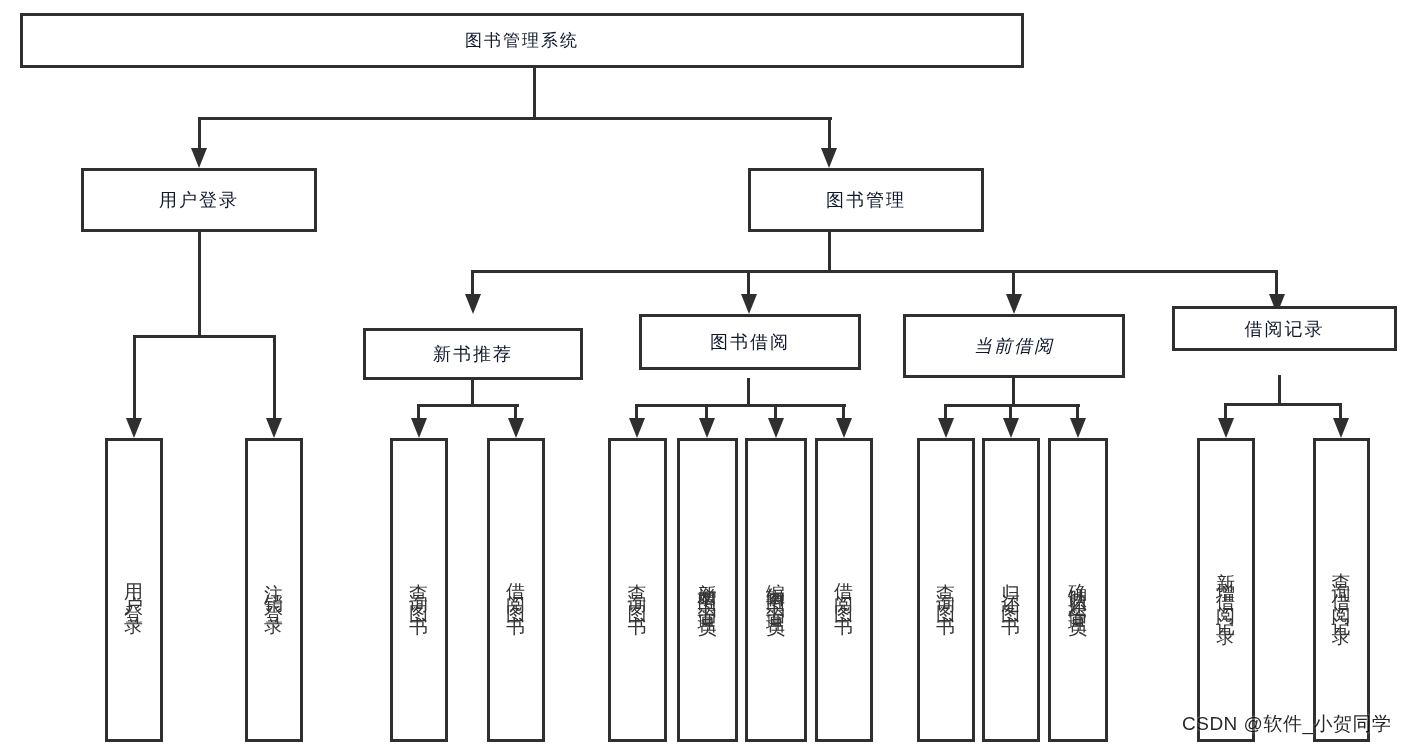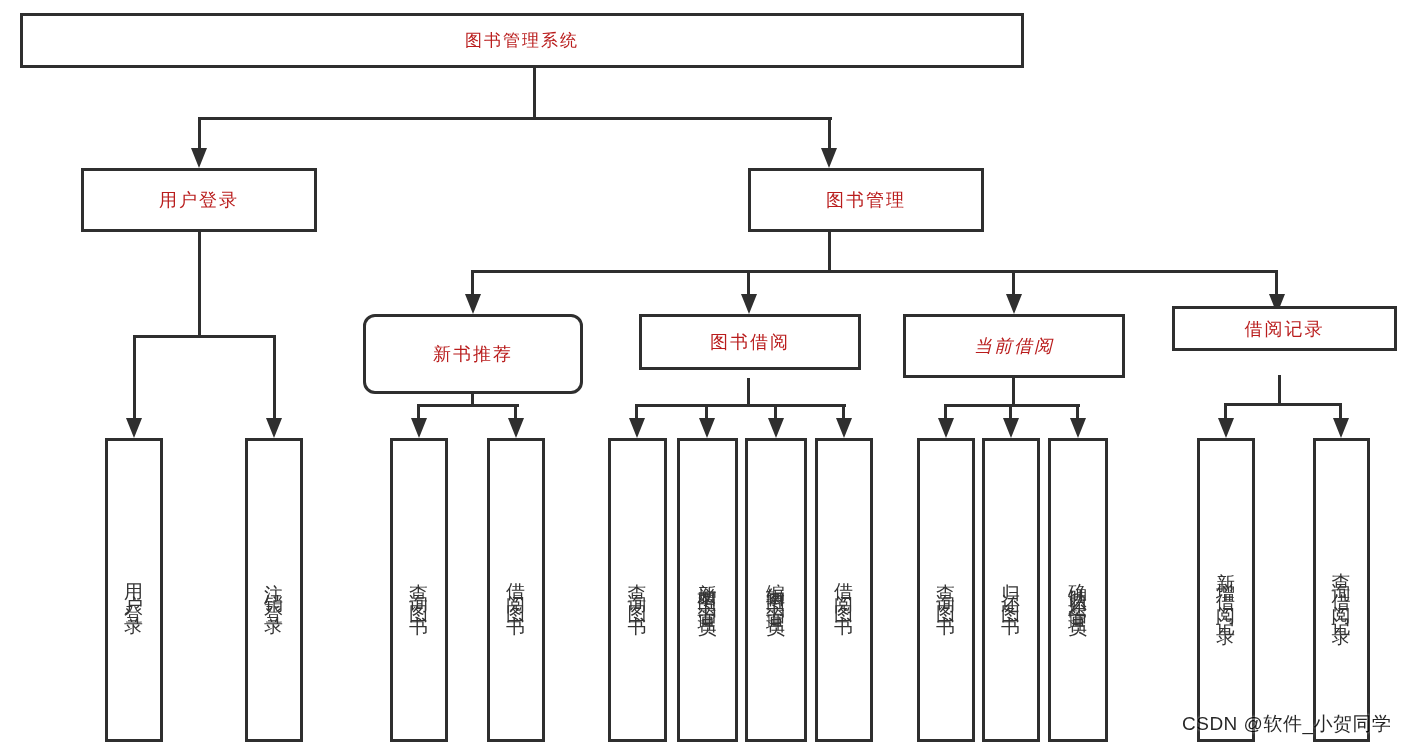--- a/index.html
+++ b/index.html
@@ -3,21 +3,21 @@
 <meta charset="utf-8">
 <style>
   html,body{margin:0;padding:0;background:#ffffff;}
   .canvas{
     position:relative;width:1405px;height:747px;background:#ffffff;overflow:hidden;
     font-family:"Liberation Sans","DejaVu Sans",sans-serif;color:#333333;
   }
   .box{
     position:absolute;box-sizing:border-box;background:#ffffff;border:3px solid #2f2f2f;
     display:flex;align-items:center;justify-content:center;
-    font-size:18px;color:#b91c1c;letter-spacing:2px;z-index:2;
+    font-size:18px;color:#0f172a;letter-spacing:2px;z-index:2;
   }
   .root-box{font-size:17px;}
   .vbox{
     position:absolute;box-sizing:border-box;background:#ffffff;border:3px solid #2f2f2f;
     display:flex;align-items:center;justify-content:center;z-index:2;
   }
   .vbox span{
     writing-mode:vertical-rl;text-orientation:mixed;
     font-size:19px;letter-spacing:11px;color:#333333;line-height:1;
   }
@@ -69,21 +69,21 @@
   <div class="hline" style="left:471px;top:270px;width:807px;"></div>
   <div class="vline" style="left:471px;top:270px;height:26px;"></div>
   <div class="arrow" style="left:465px;top:294px;"></div>
   <div class="vline" style="left:747px;top:270px;height:26px;"></div>
   <div class="arrow" style="left:741px;top:294px;"></div>
   <div class="vline" style="left:1012px;top:270px;height:26px;"></div>
   <div class="arrow" style="left:1006px;top:294px;"></div>
   <div class="vline" style="left:1275px;top:270px;height:26px;"></div>
   <div class="arrow" style="left:1269px;top:294px;"></div>
 
-  <div class="box" style="left:363px;top:314px;width:220px;height:80px;border-radius:12px;">
+  <div class="box" style="left:363px;top:328px;width:220px;height:52px;">
     <span>新书推荐</span>
   </div>
   <div class="box" style="left:639px;top:314px;width:222px;height:56px;">
     <span>图书借阅</span>
   </div>
   <div class="box" style="left:903px;top:314px;width:222px;height:64px;font-style:italic;">
     <span>当前借阅</span>
   </div>
   <div class="box" style="left:1172px;top:306px;width:225px;height:45px;">
     <span>借阅记录</span>

